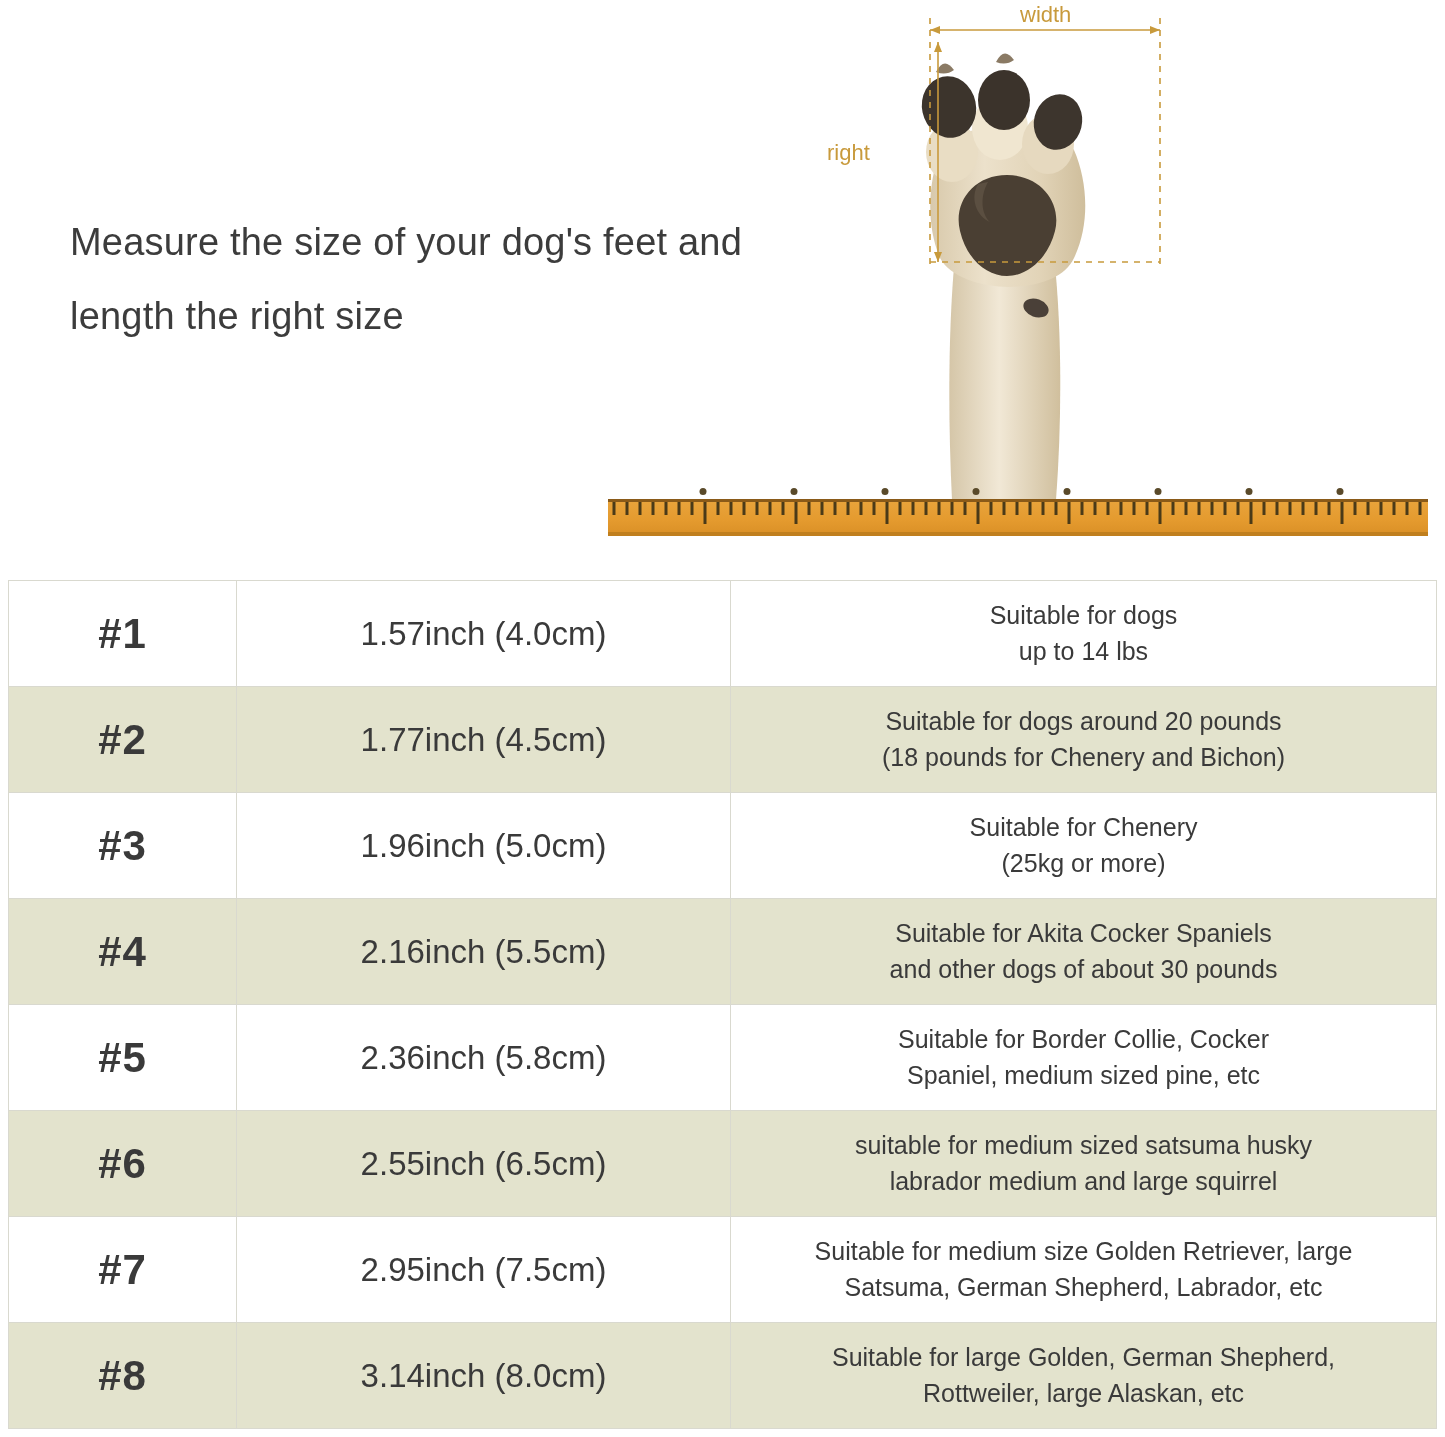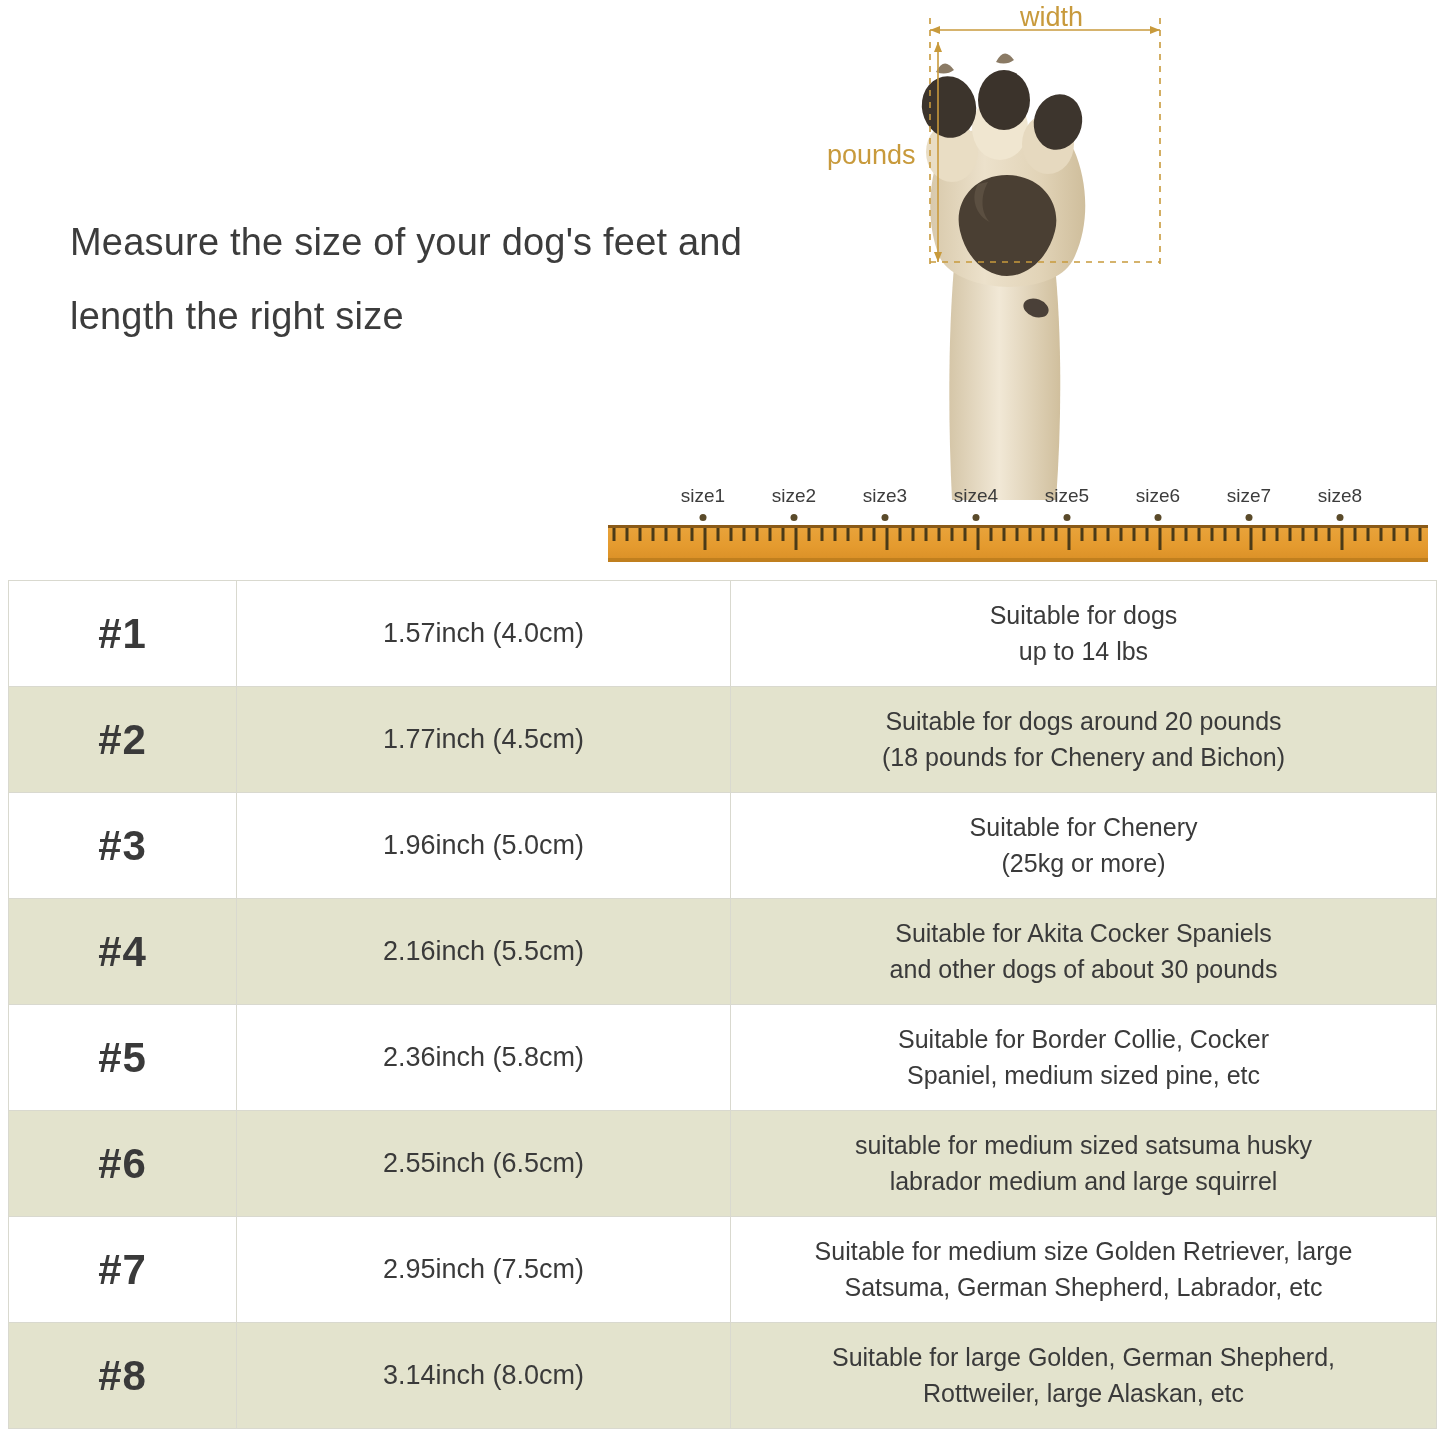--- a/index.html
+++ b/index.html
@@ -35,21 +35,21 @@
     left: 820px;
     top: 0px;
     width: 420px;
     height: 500px;
   }
   .paw-svg { display: block; }
 
   .dim-label {
     position: absolute;
     color: #c89a3c;
-    font-size: 27px;
+    font-size: 22px;
     font-family: "Liberation Sans", sans-serif;
   }
   .dim-label.width-label { left: 200px; top: 2px; }
   .dim-label.length-label { left: 7px; top: 140px; }
 
   
   .ruler-wrap {
     position: absolute;
     left: 608px;
     top: 485px;
@@ -127,21 +127,21 @@
   .row-odd td  { background: #ffffff; }
   .row-even td { background: #e3e3cd; }
 
   .cell-num {
     font-size: 42px;
     font-weight: bold;
     color: #3a3a3a;
     letter-spacing: 1px;
   }
   .cell-size {
-    font-size: 27px;
+    font-size: 33px;
     color: #3a3a3a;
   }
   .cell-desc {
     font-size: 25px;
     color: #3a3a3a;
     line-height: 1.42;
     padding: 0 14px;
   }
 </style>
 </head>
@@ -193,34 +193,24 @@
       <line x1="118" y1="42" x2="118" y2="262"></line>
     </g>
     <g fill="#c89a3c">
       <polygon points="110,30 120,26 120,34"></polygon>
       <polygon points="340,30 330,26 330,34"></polygon>
       <polygon points="118,42 114,52 122,52"></polygon>
       <polygon points="118,262 114,252 122,252"></polygon>
     </g>
   </svg>
   <div class="dim-label width-label">width</div>
-  <div class="dim-label length-label">pounds</div>
+  <div class="dim-label length-label">right</div>
 </div>
 
 <div class="ruler-wrap">
-  <div class="ruler-labels" id="ruler-labels">
-      <div class="ruler-label" style="left: 95px;">size1</div>
-      <div class="ruler-label" style="left: 186px;">size2</div>
-      <div class="ruler-label" style="left: 277px;">size3</div>
-      <div class="ruler-label" style="left: 368px;">size4</div>
-      <div class="ruler-label" style="left: 459px;">size5</div>
-      <div class="ruler-label" style="left: 550px;">size6</div>
-      <div class="ruler-label" style="left: 641px;">size7</div>
-      <div class="ruler-label" style="left: 732px;">size8</div>
-    </div>
   <div class="ruler-ticksmarks" id="ruler-dots">
       <div class="ruler-dot" style="left: 95px;"></div>
       <div class="ruler-dot" style="left: 186px;"></div>
       <div class="ruler-dot" style="left: 277px;"></div>
       <div class="ruler-dot" style="left: 368px;"></div>
       <div class="ruler-dot" style="left: 459px;"></div>
       <div class="ruler-dot" style="left: 550px;"></div>
       <div class="ruler-dot" style="left: 641px;"></div>
       <div class="ruler-dot" style="left: 732px;"></div>
     </div>

